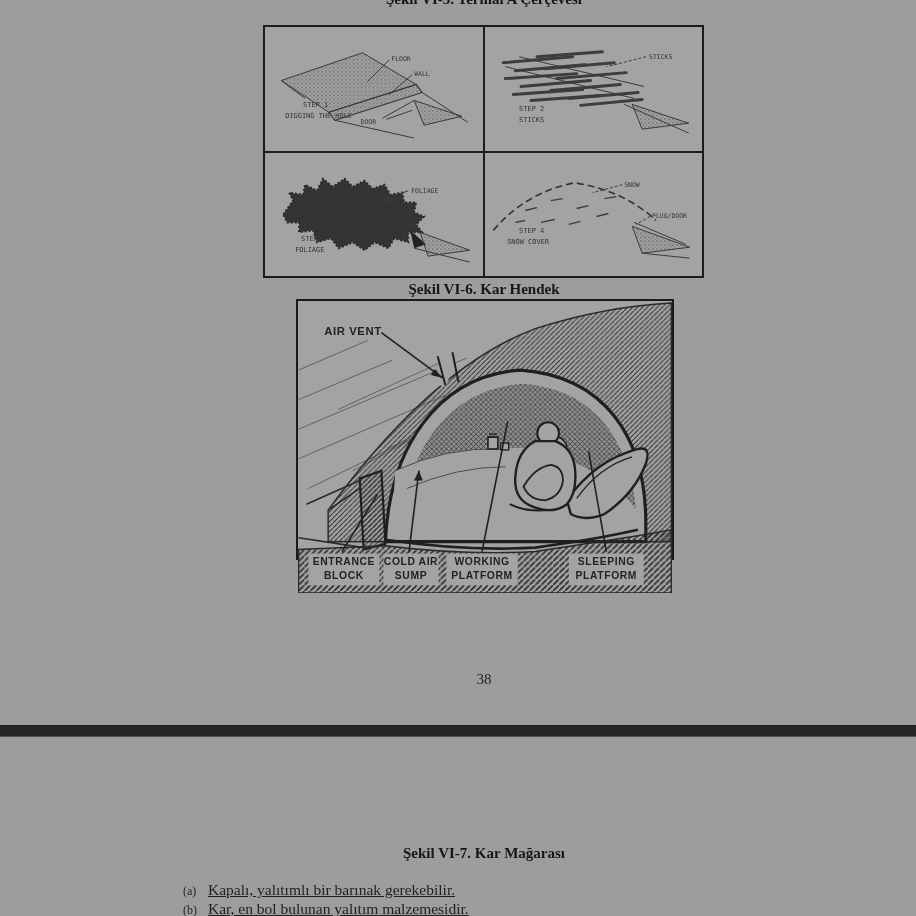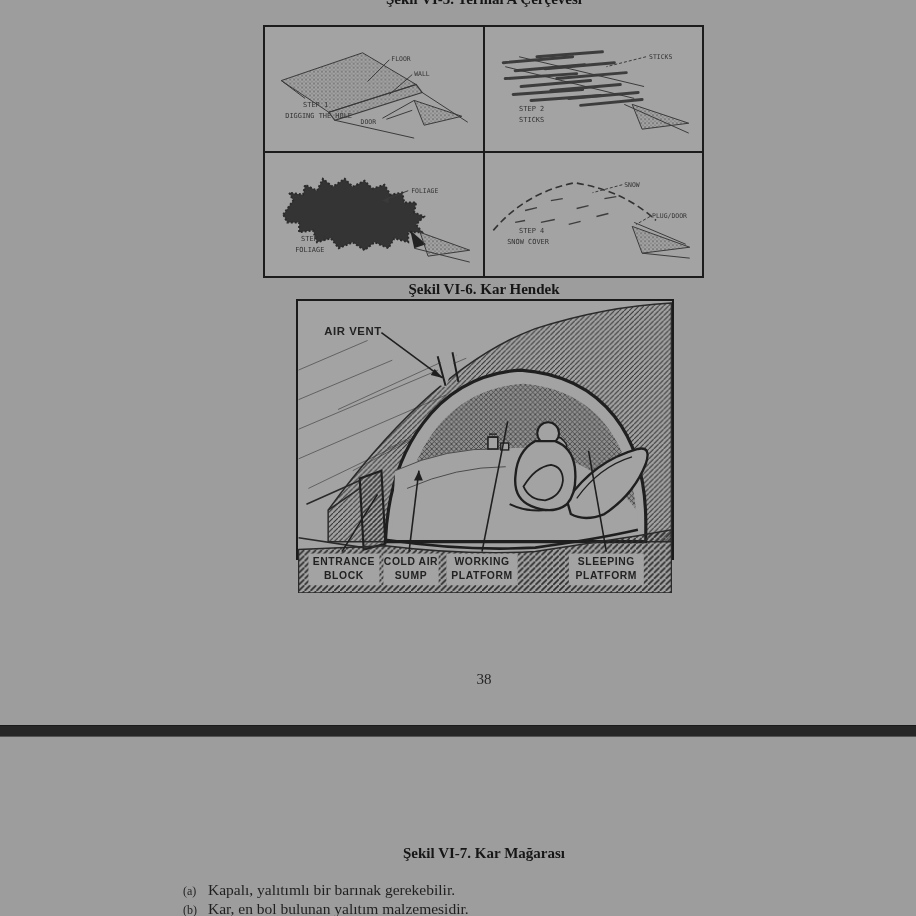--- a/index.html
+++ b/index.html
@@ -34,21 +34,21 @@
     border:2px solid #1a1a1a;box-sizing:border-box;background:#a3a3a3;
   }
   #divider{
     position:absolute;left:0;top:725px;width:916px;height:12px;
     background:#272727;border-top:1px solid #1a1a1a;border-bottom:1px solid #555;
     box-sizing:border-box;
   }
   #list{position:absolute;left:183px;top:881px;width:600px;}
   .li{display:flex;align-items:baseline;margin-bottom:1px;}
   .li .mk{font-size:12px;color:#242424;width:25px;flex:0 0 25px;}
-  .li .tx{font-size:15.5px;color:#1f1f1f;}
+  .li .tx{font-size:15.5px;color:#1f1f1f;text-decoration:underline;}
   svg text{font-family:"DejaVu Sans Mono", monospace;fill:#333;}
   svg .cavelabel{font-family:"Liberation Sans", sans-serif;font-weight:bold;fill:#222;letter-spacing:.6px;}
 </style>
 </head>
 <body>
 
 <div class="page">
 
   <div class="caption" id="cap5">Şekil VI-5. Termal A Çerçevesi</div>
 

